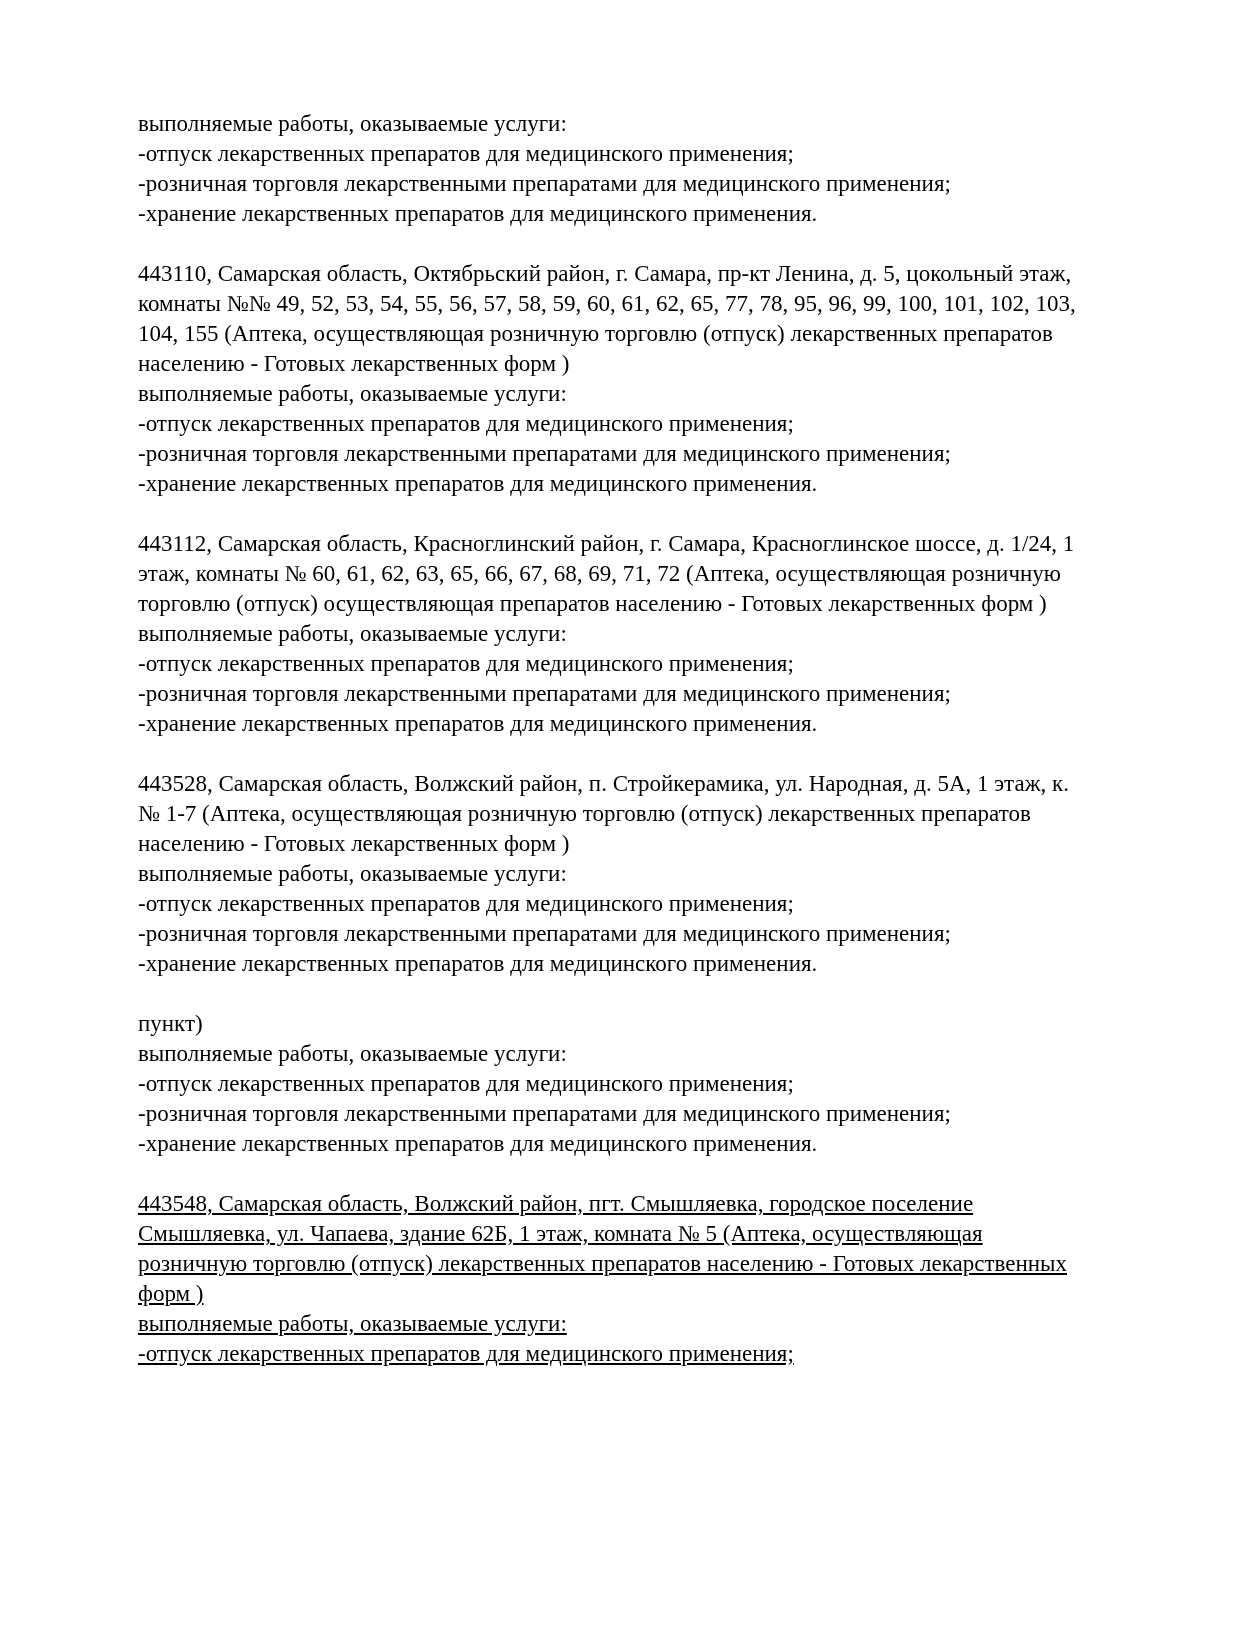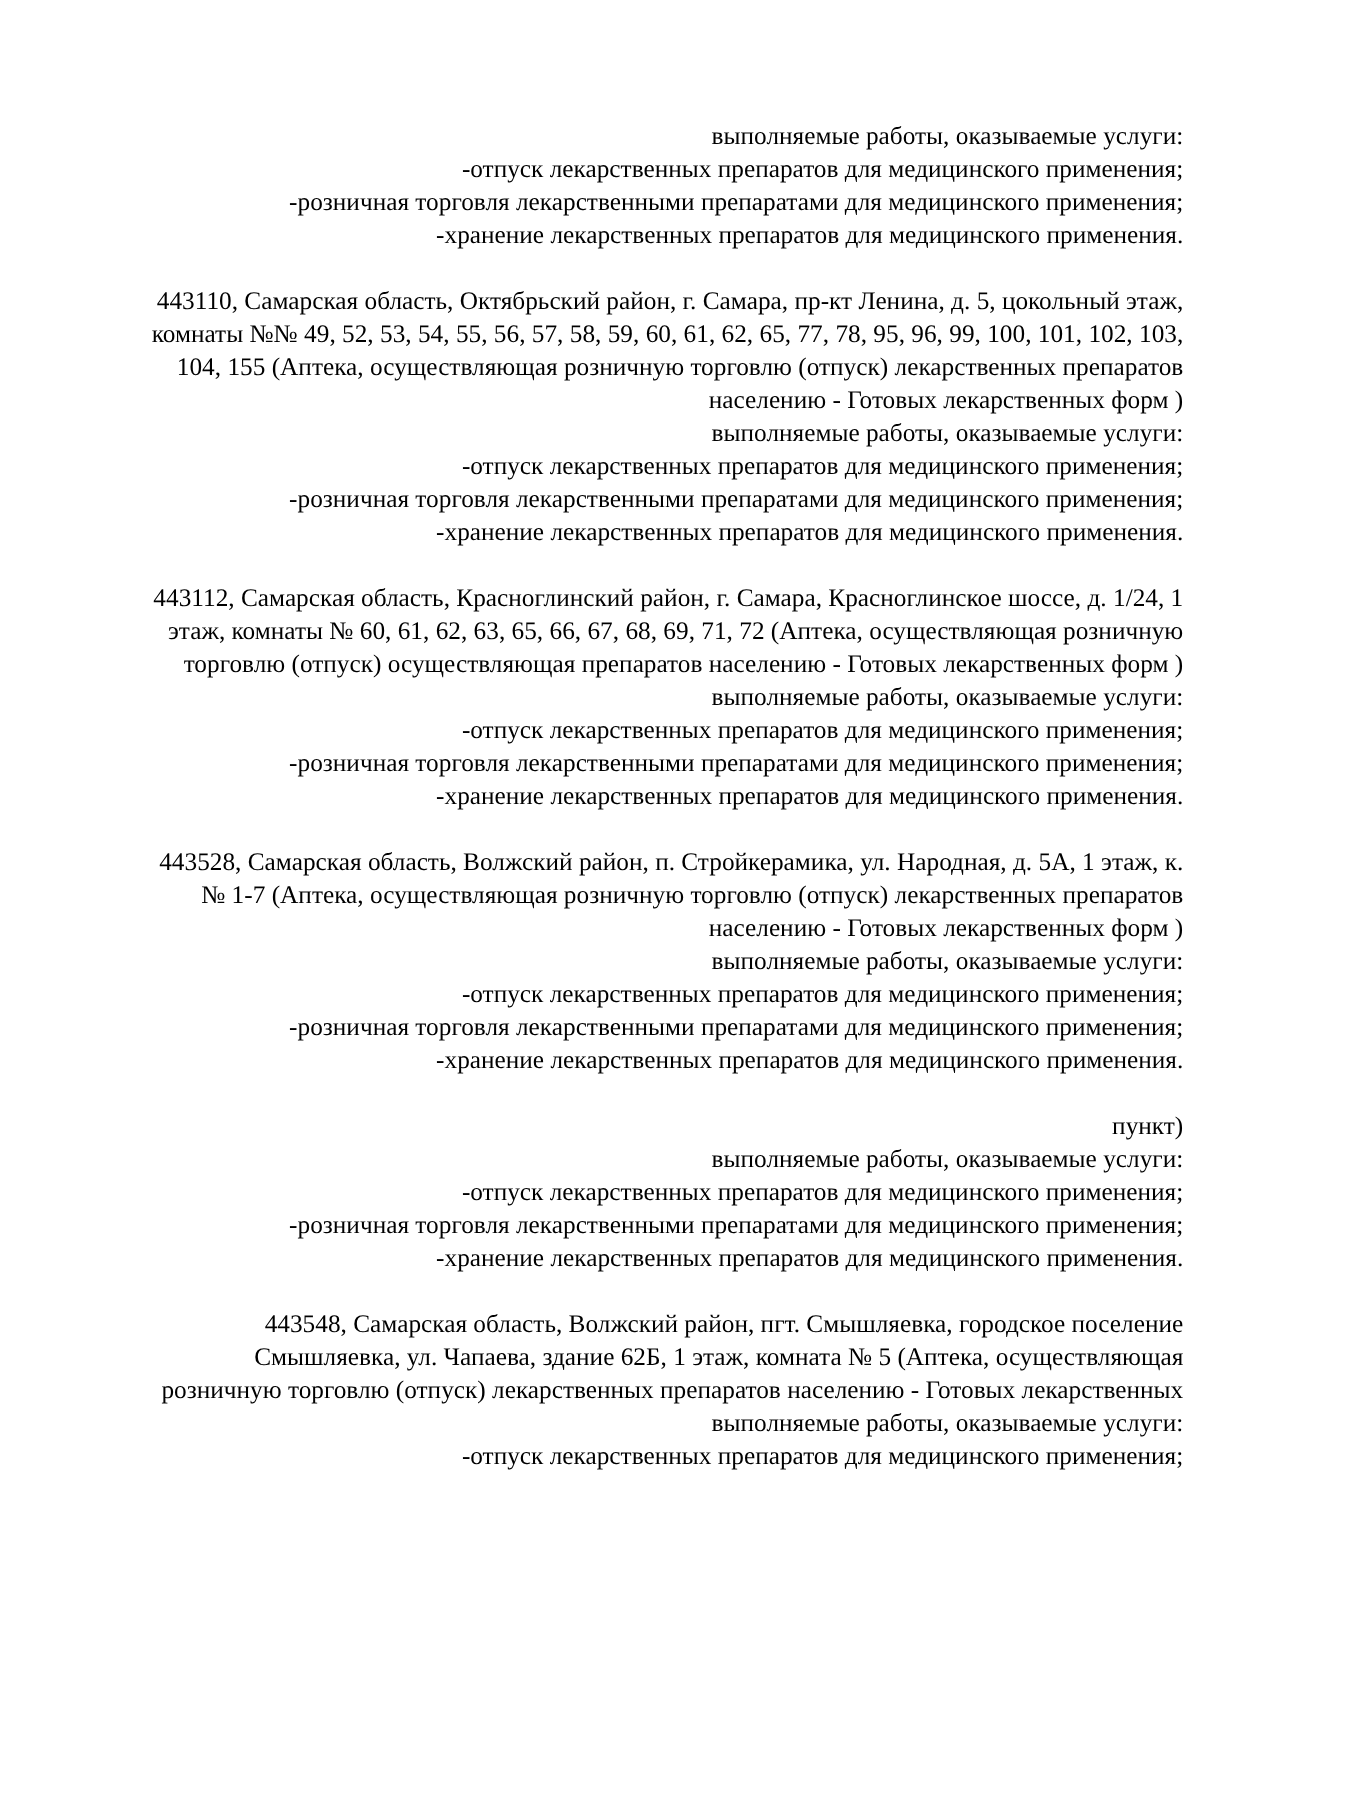--- a/index.html
+++ b/index.html
@@ -15,27 +15,27 @@
     font-family: "Liberation Serif", "DejaVu Serif", serif;
   }
   .page-content {
     position: absolute;
     left: 138px;
     top: 109px;
     font-size: 23px;
     line-height: 30px;
     color: #000000;
     letter-spacing: 0;
-    text-align: right;
   }
   .block {
     margin: 0 0 30px 0;
   }
   .block:last-child {
     margin-bottom: 12px;
+    text-decoration: underline;
   }
   .line {
     white-space: pre;
     height: 30px;
   }
 </style>
 </head>
 <body>
 
 <div class="page-content" id="page-content">
@@ -77,16 +77,17 @@
       <div class="line">пункт)</div>
       <div class="line">выполняемые работы, оказываемые услуги:</div>
       <div class="line">-отпуск лекарственных препаратов для медицинского применения;</div>
       <div class="line">-розничная торговля лекарственными препаратами для медицинского применения;</div>
       <div class="line">-хранение лекарственных препаратов для медицинского применения.</div>
     </div>
     <div class="block">
       <div class="line">443548, Самарская область, Волжский район, пгт. Смышляевка, городское поселение</div>
       <div class="line">Смышляевка, ул. Чапаева, здание 62Б, 1 этаж, комната № 5 (Аптека, осуществляющая</div>
       <div class="line">розничную торговлю (отпуск) лекарственных препаратов населению - Готовых лекарственных</div>
+      <div class="line">форм )</div>
       <div class="line">выполняемые работы, оказываемые услуги:</div>
       <div class="line">-отпуск лекарственных препаратов для медицинского применения;</div>
     </div>
   </div>
 
 </body></html>

